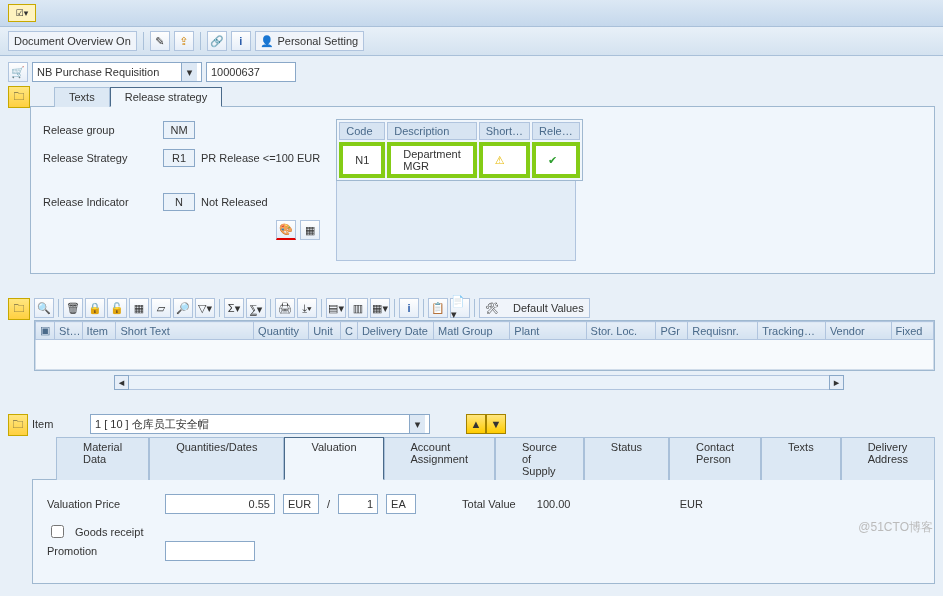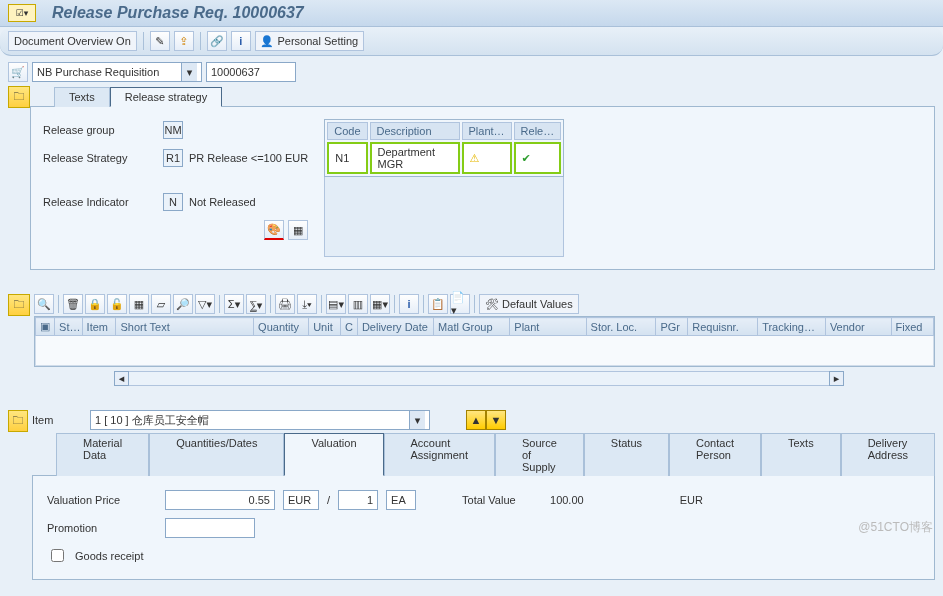--- a/index.html
+++ b/index.html
@@ -35,21 +35,20 @@
     color: #4a6a8a;
     margin-left: 8px;
   }
   .toolbar {
     background: linear-gradient(#e8f0f8, #d4e2f0);
     padding: 4px 8px;
     display: flex;
     align-items: center;
     gap: 4px;
     border-bottom: 1px solid #a9c0d9;
-    border-radius: 11px;
   }
   .toolbar-btn {
     background: #f0f4fa;
     border: 1px solid #b0c4de;
     padding: 2px 5px;
     cursor: pointer;
     height: 20px;
     display: inline-flex;
     align-items: center;
     font-size: 11px;
@@ -95,31 +94,31 @@
     z-index:2;
   }
   .tab-body{
     background:#f0f6fc;border:1px solid #9fb8d0;padding:12px;
     display:flex;gap:16px;
   }
   .form-col{}
   .form-row{display:flex;align-items:center;margin-bottom:6px;height:22px;}
   .lbl{width:120px;}
   .small-input{
-    background:#eaf2fa;border:1px solid #8aa8c8;width:20px;height:18px;
+    background:#eaf2fa;border:1px solid #8aa8c8;width:32px;height:18px;
     display:inline-flex;align-items:center;justify-content:center;
     text-align:center;
   }
   .rel-table{border:1px solid #9fb8d0;}
   .rel-table th{
     background:#d7e4f2;border:1px solid #b0c4de;padding:2px 6px;font-weight:normal;
     text-align:left;color:#4a6a8a;
   }
   .rel-table td{
-    background:#fff;border:2px solid #84cc16;padding:2px 6px;
+    background:#fff;border:4px solid #84cc16;padding:2px 12px;
   }
   .grid-toolbar{display:flex;gap:2px;align-items:center;flex-wrap:nowrap;}
   .grid-sep{width:1px;height:18px;background:#a9c0d9;margin:0 2px;}
   .grid-wrap{margin-top:2px;border:1px solid #9fb8d0;background:#fff;}
   table.grid{border-collapse:collapse;width:100%;table-layout:fixed;}
   table.grid th{
     background:linear-gradient(#e6eef8,#d4e2f0);border:1px solid #b0c4de;
     padding:2px 4px;font-weight:normal;text-align:left;color:#4a6a8a;
     white-space:nowrap;overflow:hidden;
   }
@@ -140,21 +139,20 @@
   .item-tabs .tab{padding:3px 26px;font-size:11px;}
   .val-body{background:#f0f6fc;border:1px solid #9fb8d0;padding:14px;}
   .val-row{display:flex;align-items:center;gap:8px;margin-bottom:8px;}
   .watermark{position:absolute;right:10px;bottom:60px;color:#bbb;font-size:12px;}
 </style>
 </head>
 <body>
 
 <div class="titlebar">
   <div class="titlebar-icon">☑▾</div>
-  <div class="titlebar-title">Release Purchase Req. 10000637</div>
 </div>
 
 <div class="toolbar">
   <span class="toolbar-btn">Document Overview On</span>
   <span class="toolbar-sep"></span>
   <span class="icon-btn">✎</span>
   <span class="icon-btn" style="color:#d08000">⇪</span>
   <span class="toolbar-sep"></span>
   <span class="icon-btn">🔗</span>
   <span class="icon-btn" style="color:#2a5caa;font-weight:bold">i</span>
@@ -205,21 +203,21 @@
             <span class="icon-btn" style="border-bottom:2px solid #d00">🎨</span>
             <span class="icon-btn">▦</span>
           </div>
         </div>
         <div>
           <table class="rel-table" style="width:240px">
             <tbody>
                 <tr>
               <th>Code</th>
               <th style="width:120px">Description</th>
-              <th>Plant…</th>
+              <th>Short…</th>
               <th>Rele…</th>
             </tr>
             <tr>
               <td>N1</td>
               <td>Department MGR</td>
               <td><span style="color:#e6b800">⚠</span></td>
               <td><span style="color:#2e9e2e">✔</span></td>
             </tr>
           </tbody>
             </table>
@@ -253,21 +251,21 @@
         <span class="icon-btn">▥</span>
         <span class="icon-btn">▦▾</span>
         <span class="grid-sep"></span>
         <span class="icon-btn" style="color:#2a5caa;font-weight:bold">i</span>
         <span class="grid-sep"></span>
         <span class="icon-btn">📋</span>
         <span class="icon-btn">📄▾</span>
         <span class="grid-sep"></span>
         <span class="toolbar-btn">
           <span>🛠</span>
-          <span style="margin-left:3px">Default Values</span>
+          <span style="margin-left:14px">Default Values</span>
         </span>
       </div>
       <div class="grid-wrap">
         <table class="grid">
           <colgroup>
             <col style="width:18px">
               <col style="width:26px">
               <col style="width:32px">
             <col style="width:130px">
               <col style="width:52px">
@@ -353,30 +351,30 @@
             </span>
           <span>/</span>
           <span class="input-box" style="width:40px;justify-content:flex-end">
               <span>1</span>
             </span>
           <span class="input-box" style="width:30px">
               <span>EA</span>
             </span>
           <span style="width:30px"></span>
           <span>Total Value</span>
-          <span style="width:60px;text-align:right">100.00</span>
+          <span style="width:60px;text-align:center">100.00</span>
           <span style="width:80px"></span>
           <span>EUR</span>
+        </div>
+        <div class="val-row" style="margin-bottom:0">
+          <input type="checkbox" style="">
+          <span>Goods receipt</span>
         </div>
         <div class="val-row">
           <span style="width:110px">Promotion</span>
           <span class="input-box" style="width:90px"></span>
         </div>
-        <div class="val-row" style="margin-bottom:0">
-          <input type="checkbox" style="">
-          <span>Goods receipt</span>
-        </div>
       </div>
     </div>
   </div>
 </div>
 
 <div class="watermark">@51CTO博客</div>
 
 </body></html>

